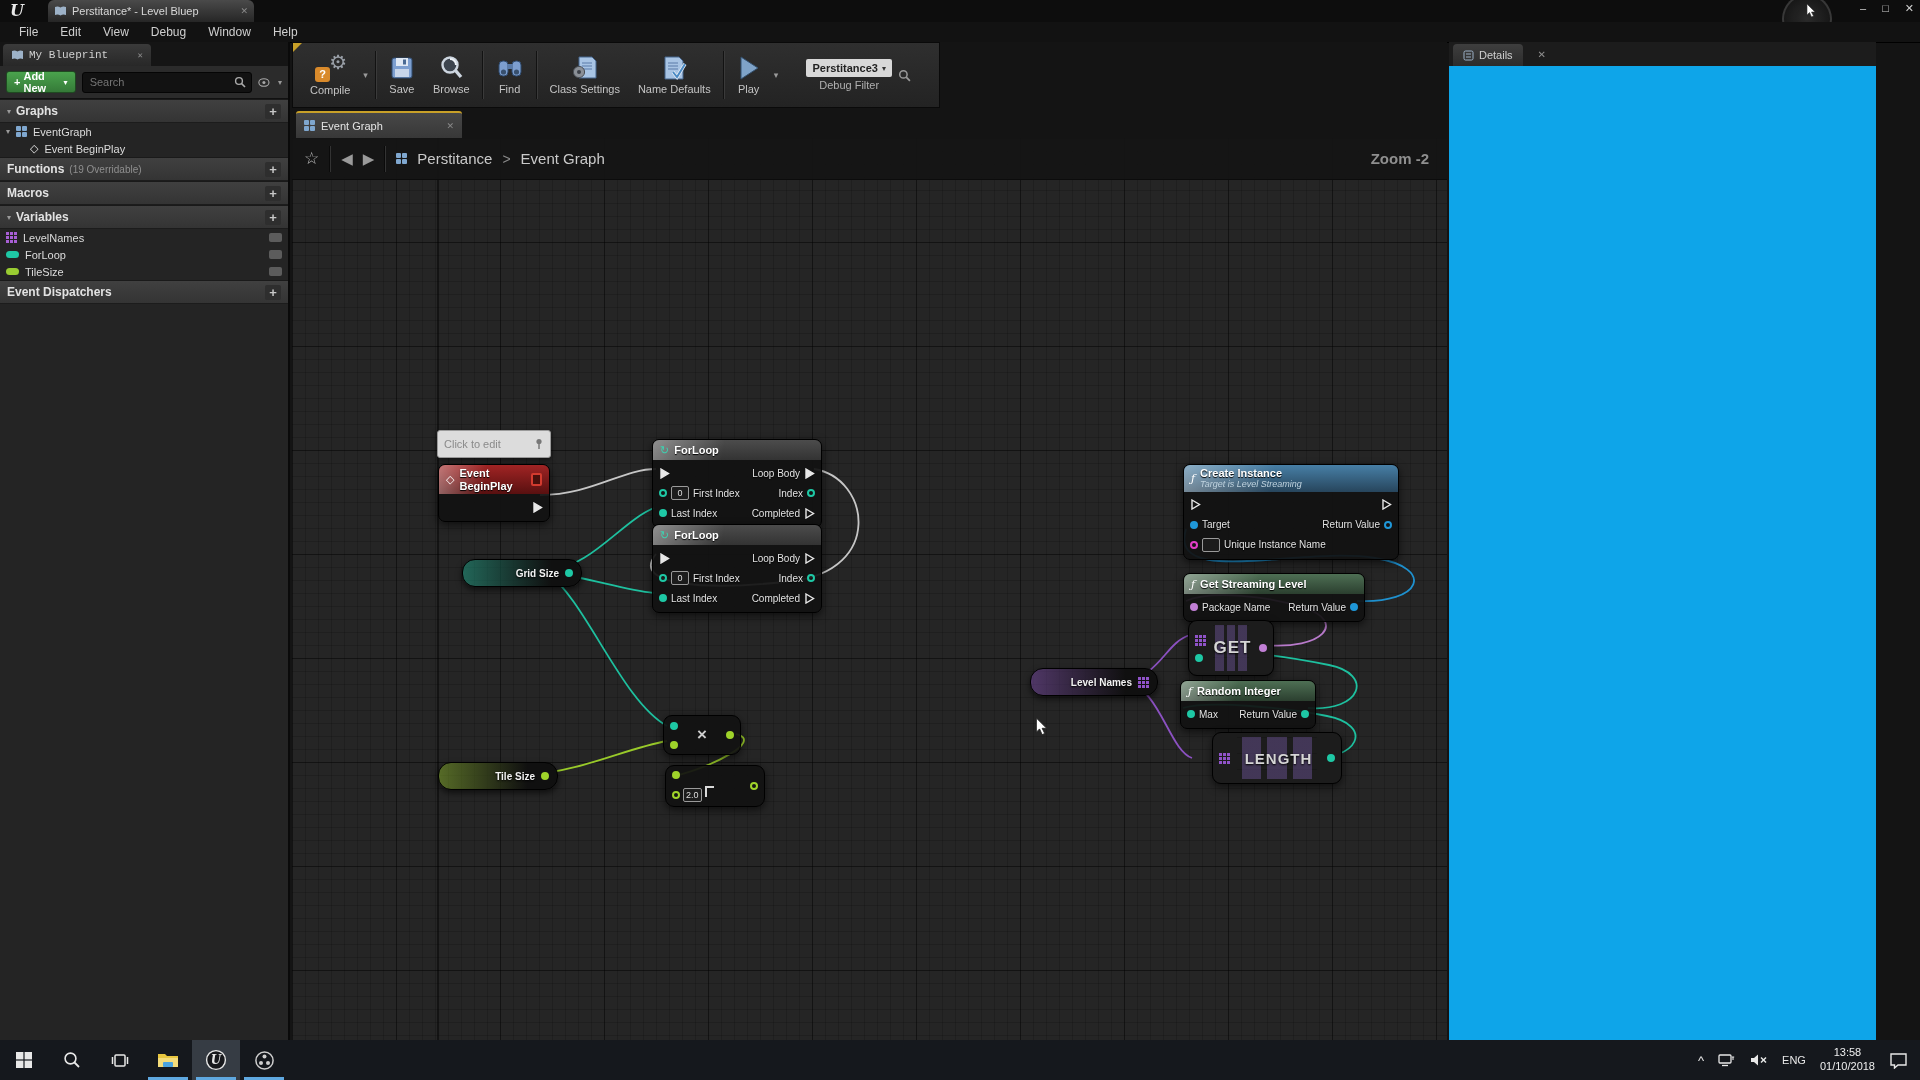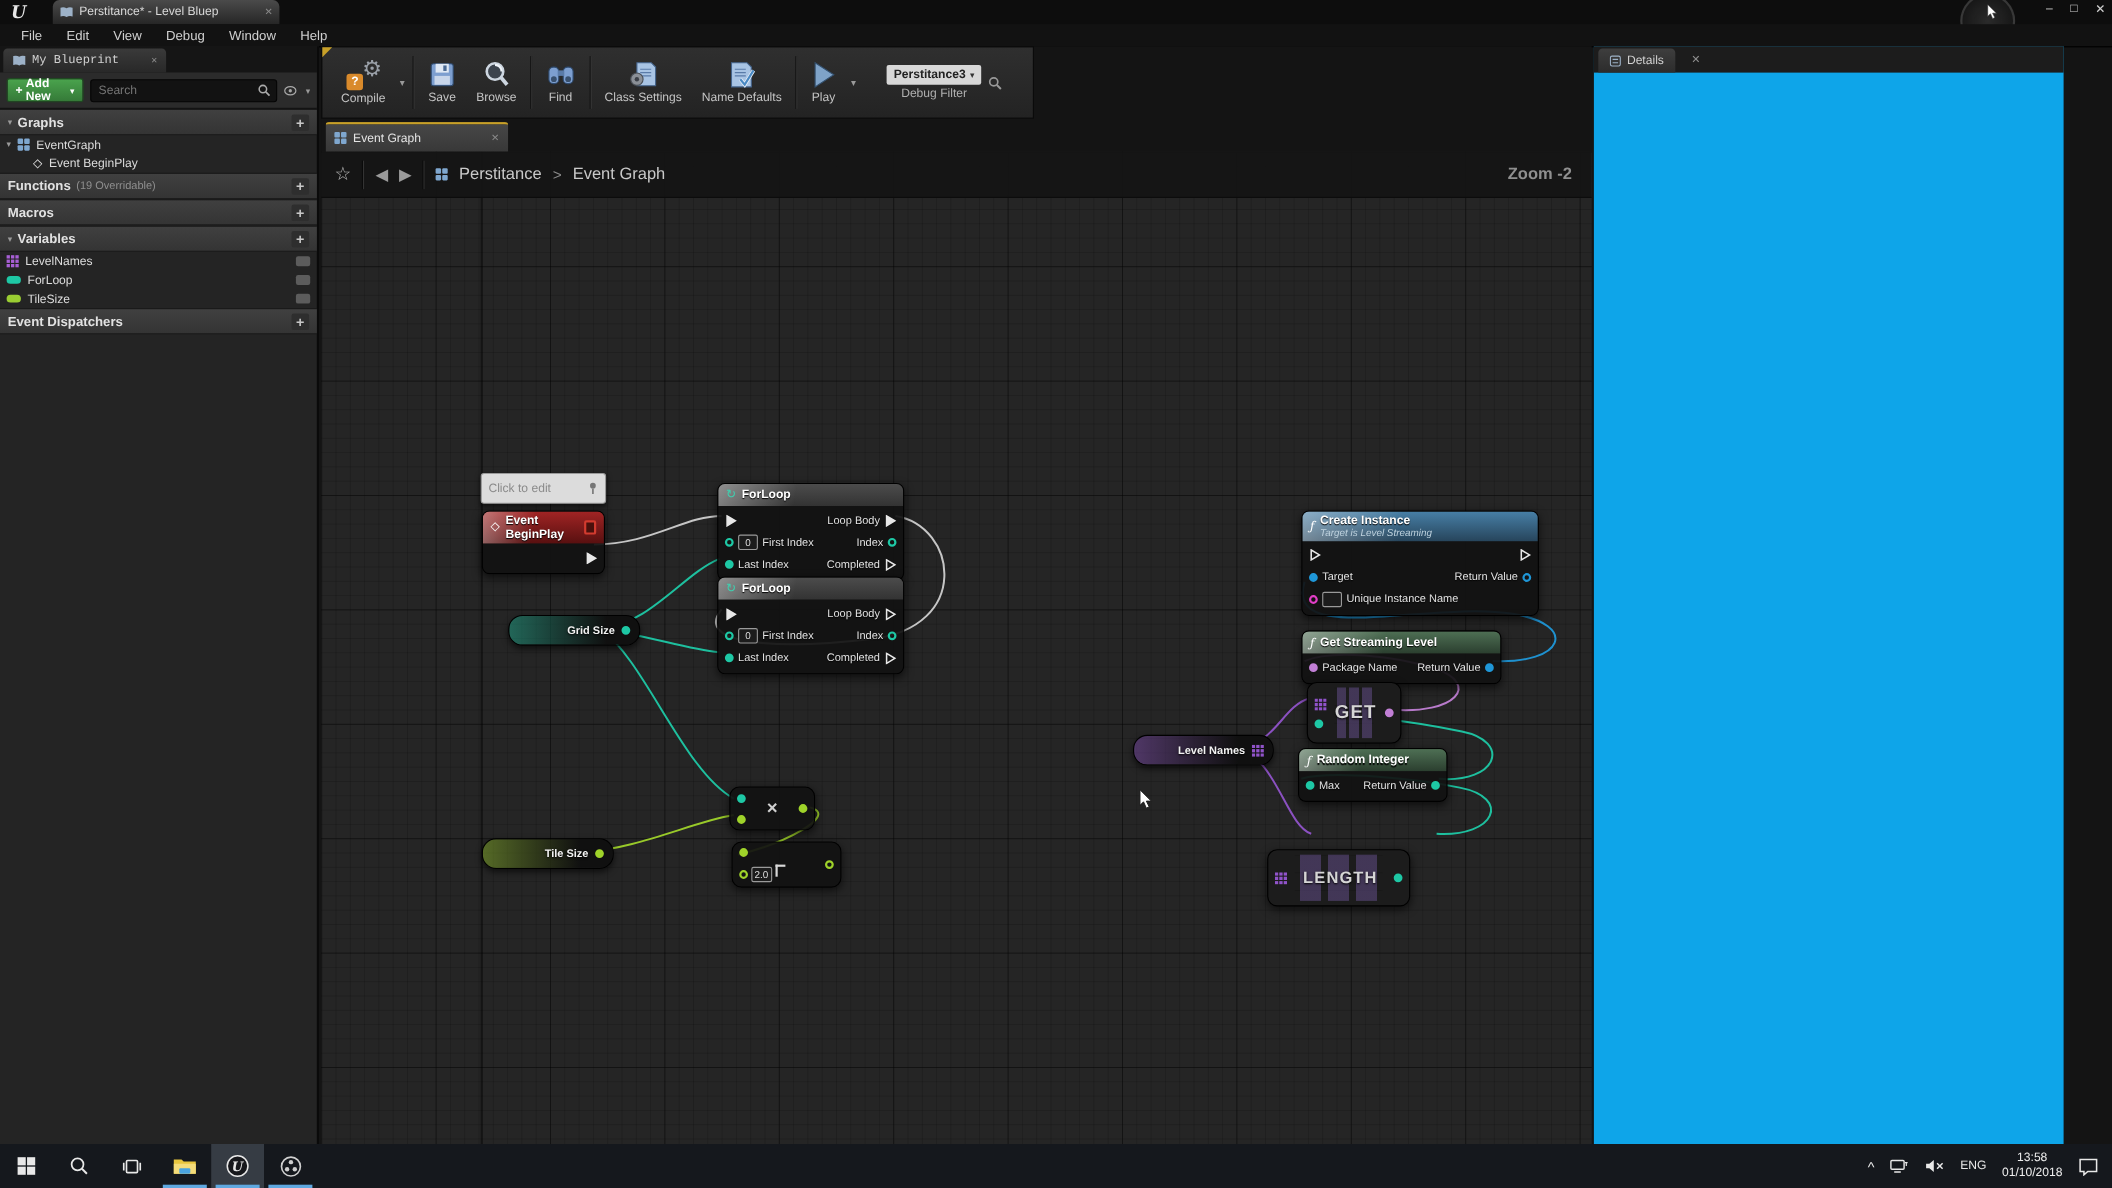--- a/index.html
+++ b/index.html
@@ -673,21 +673,21 @@
                     <span class="plabel">Max</span>
                   </span>
                   <span class="pside r">
                     <span class="plabel">Return Value</span>
                     <span class="pdot" style="border-color:#1ec8a5;background:#1ec8a5"></span>
                   </span>
                 </div>
               </div>
             </div>
           </div>
-          <div class="gnode" style="left: 860px; top: 594px; margin-top: 40px;">
+          <div class="gnode" style="left: 920px; top: 594px;">
             <div class="compact" style="width:130px;height:52px">
               <div class="cpins">
                 <svg width="11" height="11" viewBox="0 0 11 11">
                   <rect x="0" y="0" width="3" height="3" fill="#9053c9"></rect>
                   <rect x="4" y="0" width="3" height="3" fill="#9053c9"></rect>
                   <rect x="8" y="0" width="3" height="3" fill="#9053c9"></rect>
                   <rect x="0" y="4" width="3" height="3" fill="#9053c9"></rect>
                   <rect x="4" y="4" width="3" height="3" fill="#9053c9"></rect>
                   <rect x="8" y="4" width="3" height="3" fill="#9053c9"></rect>
                   <rect x="0" y="8" width="3" height="3" fill="#9053c9"></rect>

